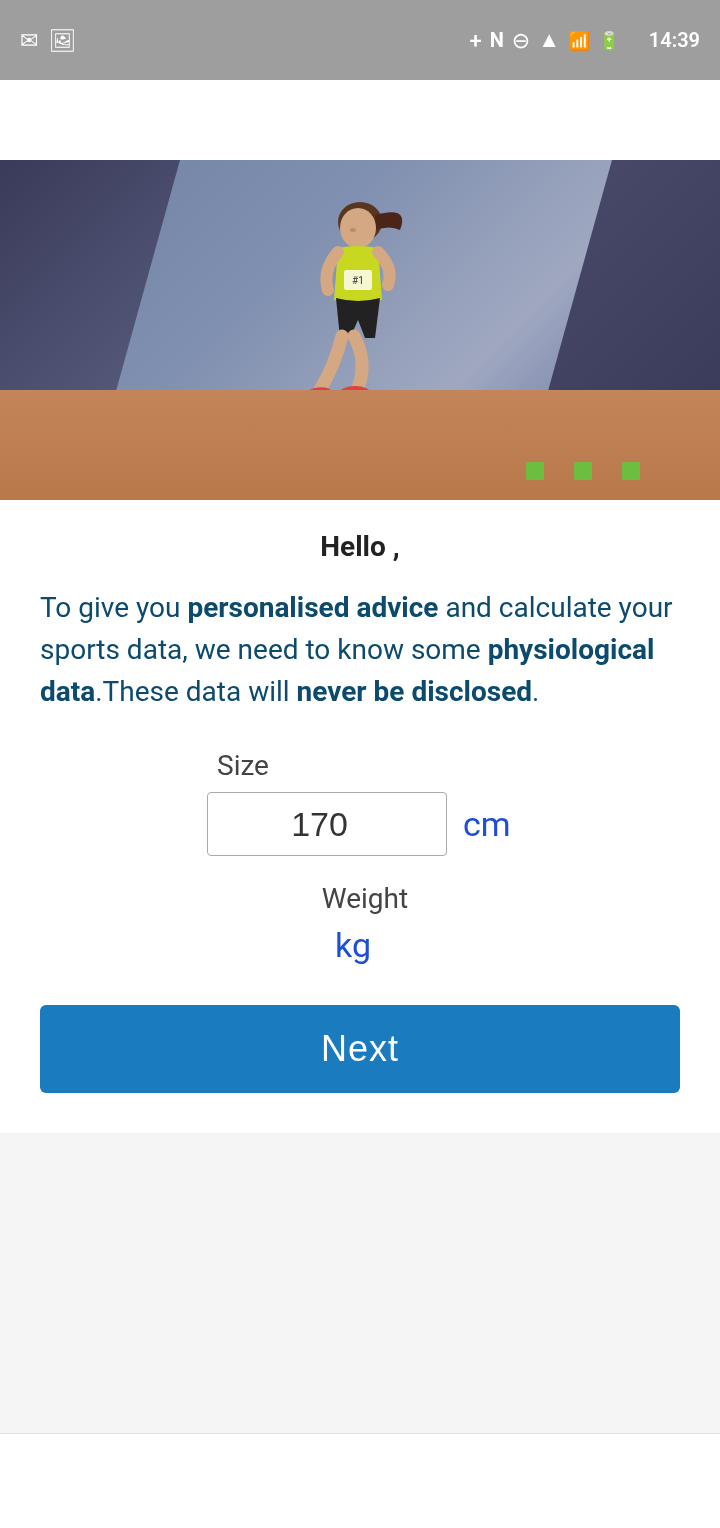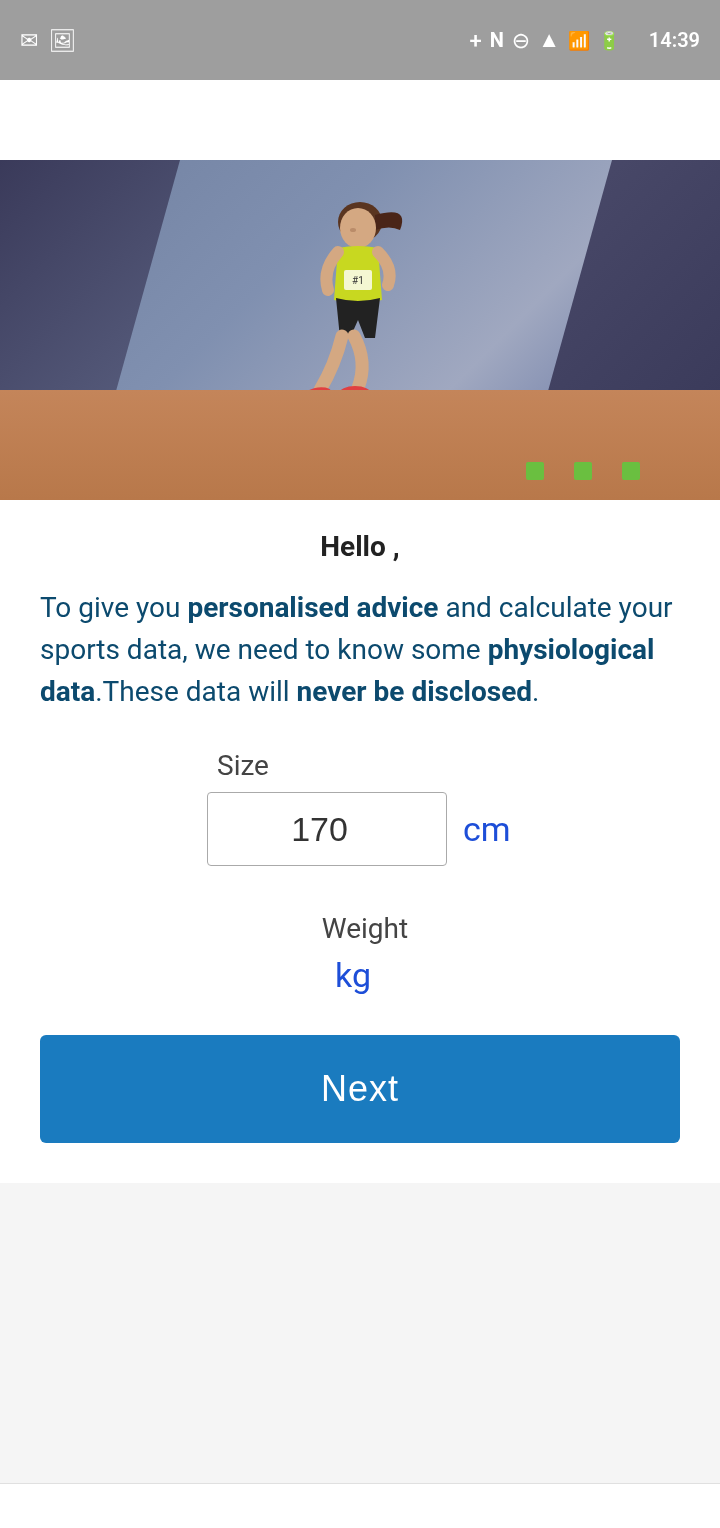--- a/index.html
+++ b/index.html
@@ -155,21 +155,21 @@
 
     .description .bold {
       font-weight: 700;
     }
 
     
     .form-section {
       display: flex;
       flex-direction: column;
       align-items: center;
-      gap: 46px;
+      gap: 26px;
       margin-bottom: 40px;
       justify-content: space-between;
     }
 
     .field-group {
       display: flex;
       flex-direction: column;
       align-items: center;
       gap: 10px;
     }
@@ -182,41 +182,41 @@
     }
 
     .field-row {
       display: flex;
       align-items: center;
       gap: 16px;
     }
 
     .field-input {
       width: 240px;
-      height: 74px;
+      height: 64px;
       border: 1.5px solid #aaaaaa;
       border-radius: 4px;
       font-size: 34px;
       font-weight: 500;
       color: #333333;
       text-align: center;
       background: #fff;
       outline: none;
     }
 
     .field-unit {
       font-size: 34px;
       color: #1d4ed8;
       width: 50px;
     }
 
     
     .next-button {
       width: 100%;
-      height: 108px;
+      height: 88px;
       background: #1a7bbf;
       border: none;
       border-radius: 6px;
       color: #ffffff;
       font-size: 36px;
       font-weight: 500;
       letter-spacing: 1px;
       cursor: pointer;
       display: flex;
       align-items: center;

